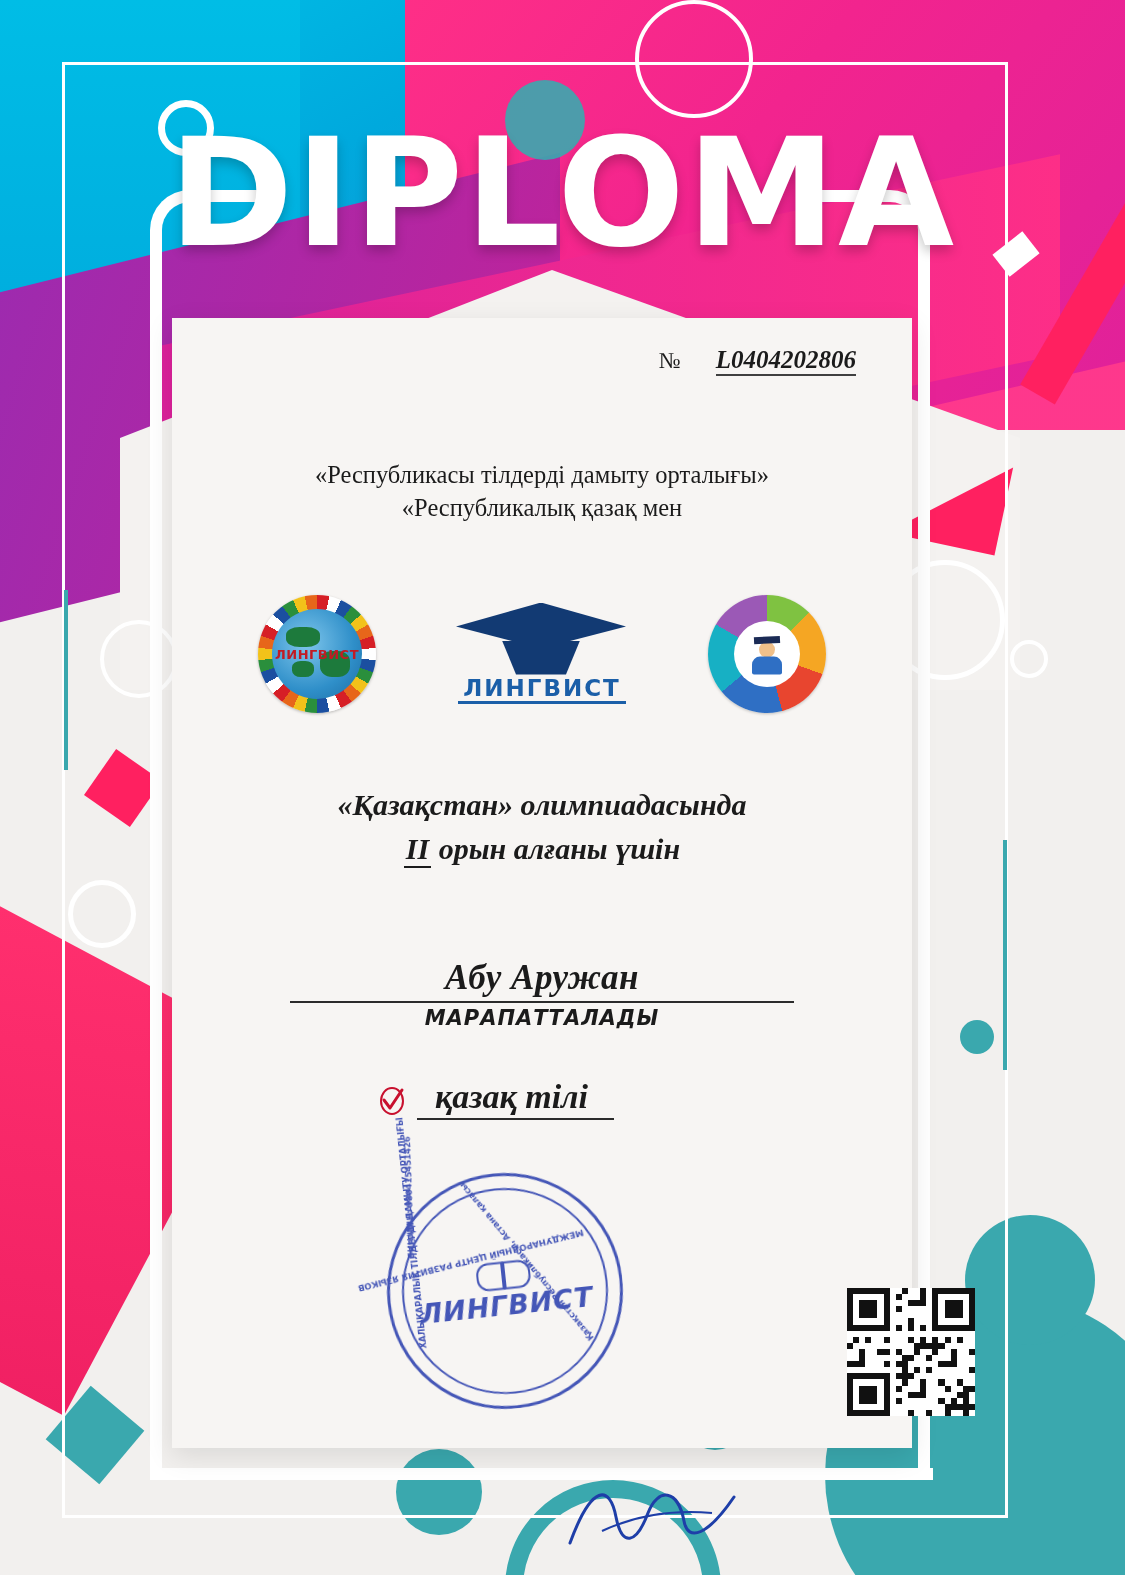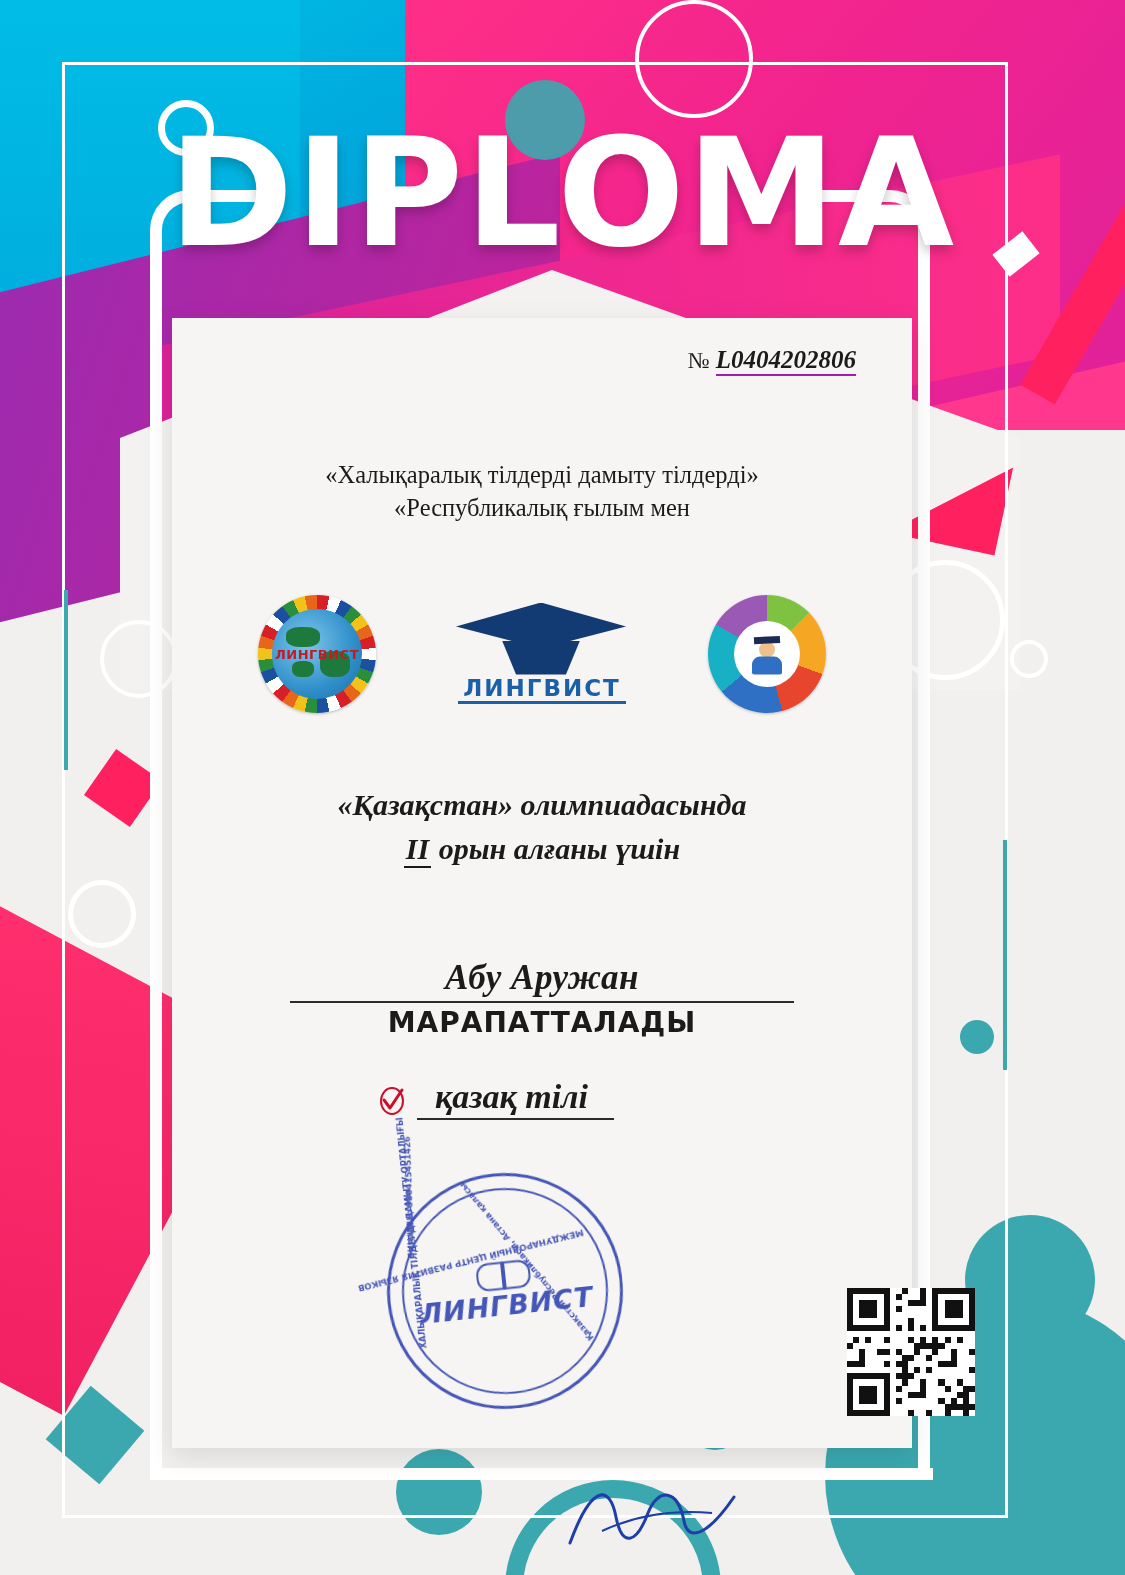--- a/index.html
+++ b/index.html
@@ -232,22 +232,23 @@
     color: #1b1b1b;
   }
   .serial {
     position: absolute;
     right: 56px; top: 28px;
     font-size: 25px;
     font-style: italic;
   }
   .serial .num {
     font-weight: bold;
-    border-bottom: 2px solid #a21caf;
+    border-bottom: 2px solid #404040;
     padding-bottom: 1px;
+    margin-left: 29px;
   }
   .serial .no {
     font-style: normal;
     font-size: 23px;
   }
 
   .org {
     position: absolute;
     left: 0; right: 0; top: 140px;
     font-size: 24.5px;
@@ -387,22 +388,23 @@
     font-style: italic;
     font-weight: bold;
     font-size: 35px;
     letter-spacing: .5px;
   }
   .awarded {
     position: absolute;
     left: 0; right: 0; top: 688px;
     font-family: "DejaVu Sans", sans-serif;
     font-weight: bold;
-    font-size: 28px;
+    font-size: 21px;
     letter-spacing: 1px;
+    font-style: italic;
   }
 
   .subject-row {
     position: absolute;
     left: 205px; top: 760px;
     display: flex;
     align-items: flex-end;
     gap: 10px;
   }
   .check-mark {
@@ -562,22 +564,22 @@
   <div class="diploma-title">DIPLOMA</div>
 
   <div class="content">
 
     <div class="serial">
       <span class="no">№</span>
       <span class="num">L0404202806</span>
     </div>
 
     <div class="org">
-      <div>«Халықаралық тілдерді дамыту тілдерді»</div>
-      <div>«Республикалық ғылым мен</div>
+      <div>«Республикасы тілдерді дамыту орталығы»</div>
+      <div>«Республикалық қазақ мен</div>
     </div>
 
     <div class="logos">
 
       <div class="logo-globe">
         <div class="globe-land">
           <span style="left:14px;top:18px;width:34px;height:20px;"></span>
           <span style="left:48px;top:42px;width:30px;height:26px;"></span>
           <span style="left:20px;top:52px;width:22px;height:16px;"></span>
         </div>

